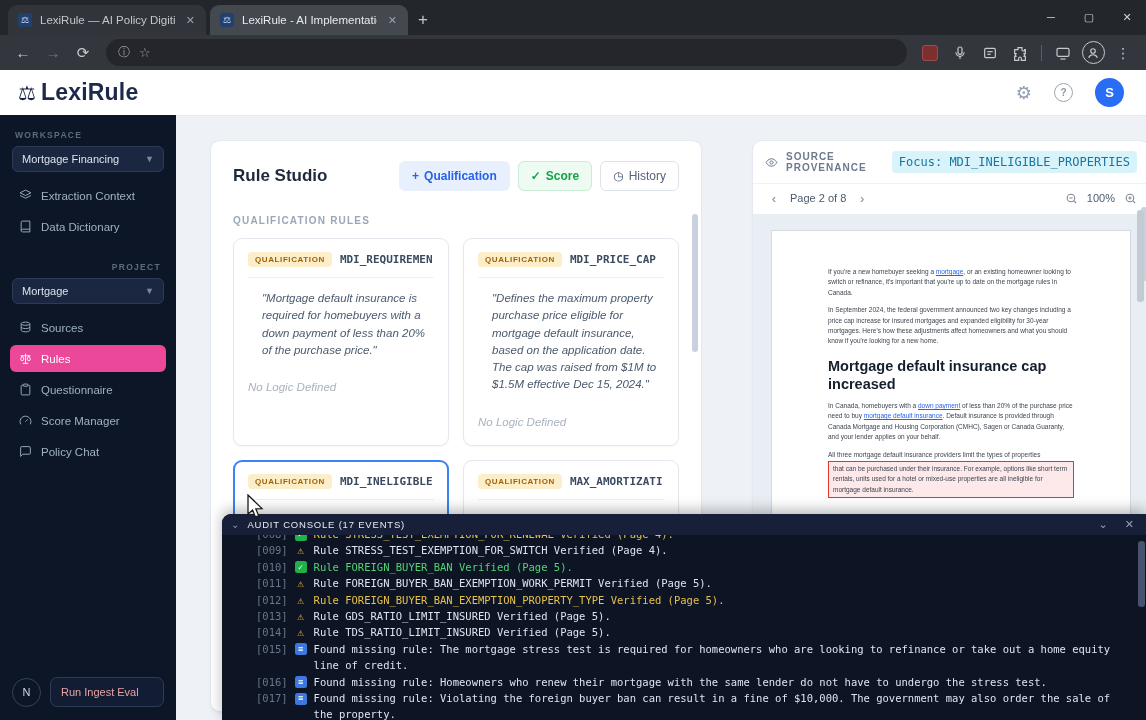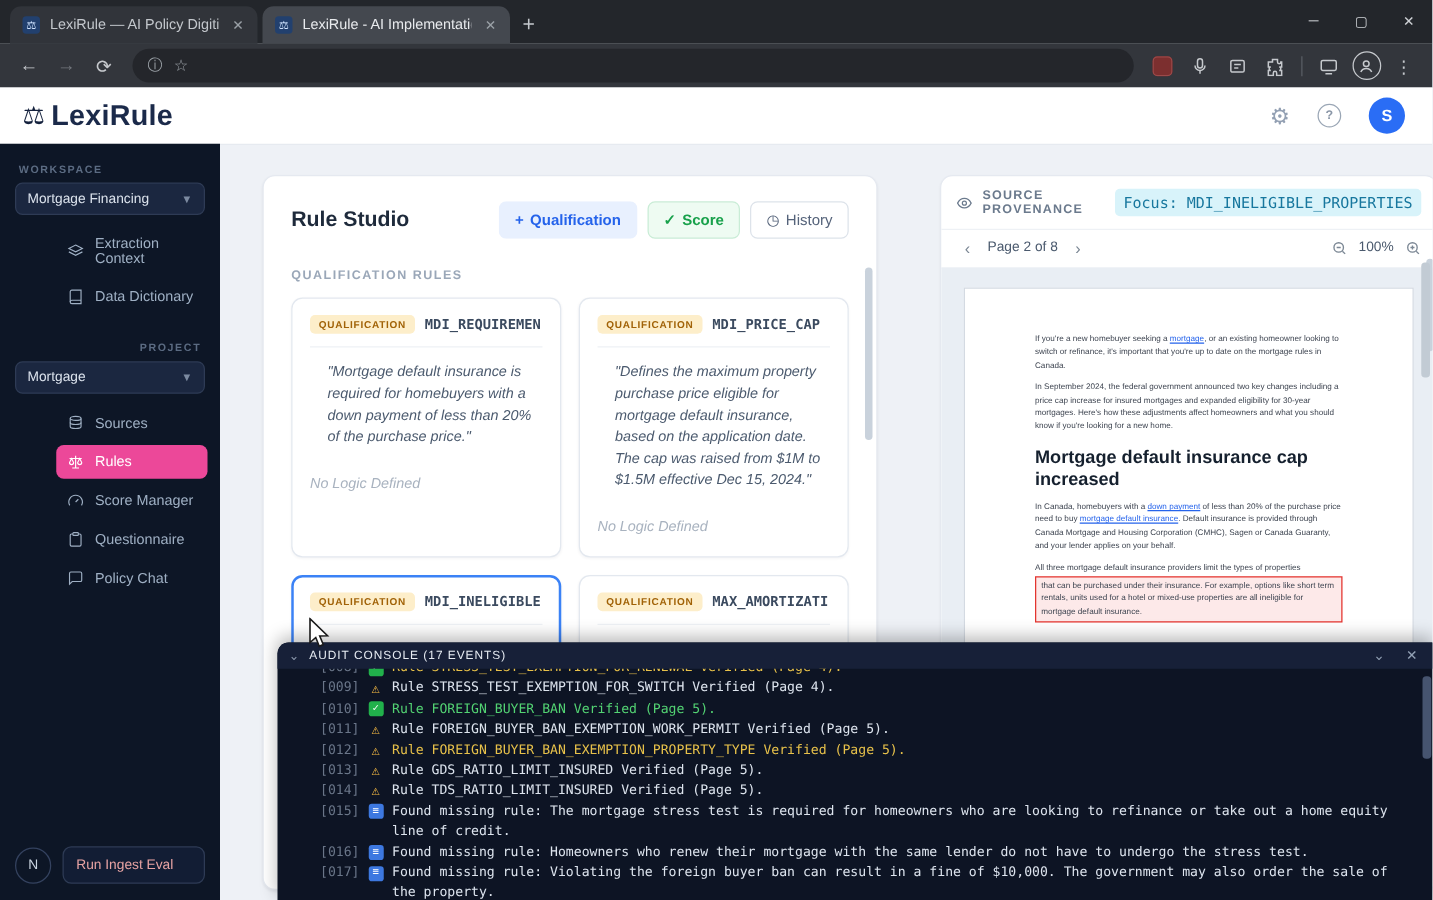--- a/index.html
+++ b/index.html
@@ -53,21 +53,21 @@
   .avatar{width:29px;height:29px;border-radius:50%;background:#2a6df5;color:#fff;font-size:13px;
           font-weight:bold;display:flex;align-items:center;justify-content:center;}
 
   
   .sidebar{position:absolute;top:115px;left:0;width:176px;bottom:0;background:#0d1626;z-index:10;}
   .side-label{font-size:8.5px;font-weight:bold;letter-spacing:1.3px;color:#5b6b82;margin:15px 15px 6px;}
   .side-select{margin:2px 12px 0;background:#1b2740;border:1px solid #2e3b55;border-radius:6px;
                padding:6px 9px;font-size:11px;color:#dbe2ec;display:flex;align-items:center;
                justify-content:space-between;}
   .chev-dn{color:#7c8aa0;font-size:9px;}
-  .side-items{margin-top:10px;padding-left:35px;}
+  .side-items{margin-top:10px;}
   .side-item{margin:4px 10px;padding:7px 9px;border-radius:6px;font-size:11.5px;display:flex;
              align-items:center;gap:9px;color:#9fb0c4;}
   .side-item.active{background:#ec4899;color:#ffffff;}
   .side-item svg{width:13px;height:13px;stroke:currentColor;fill:none;stroke-width:1.7;flex:none;}
   .proj-gap{margin-top:22px;text-align:right;}
   .side-bottom{position:absolute;bottom:13px;left:12px;right:12px;display:flex;align-items:center;gap:9px;}
   .ncircle{width:27px;height:27px;border-radius:50%;border:1.5px solid #34425f;color:#cbd5e1;
            display:flex;align-items:center;justify-content:center;font-size:11px;flex:none;}
   .run-btn{flex:1;background:#121d34;border:1px solid #2e3b55;border-radius:7px;color:#e7a3a3;
            font-size:11px;padding:8px 10px;text-align:left;font-family:inherit;}
@@ -280,31 +280,31 @@
           <path d="M12 3v18"></path>
           <path d="M7 21h10"></path>
           <path d="M3 7h18"></path>
           <path d="m6 7-3 6a3 3 0 0 0 6 0L6 7z"></path>
           <path d="m18 7-3 6a3 3 0 0 0 6 0l-3-6z"></path>
         </svg>
       <span>Rules</span>
     </div>
     <div class="side-item">
       <svg viewBox="0 0 24 24">
+          <rect x="8" y="2" width="8" height="4" rx="1"></rect>
+          <path d="M16 4h2a2 2 0 0 1 2 2v14a2 2 0 0 1-2 2H6a2 2 0 0 1-2-2V6a2 2 0 0 1 2-2h2"></path>
+        </svg>
+      <span>Questionnaire</span>
+    </div>
+    <div class="side-item">
+      <svg viewBox="0 0 24 24">
           <path d="m12 14 4-4"></path>
           <path d="M3.3 19a10 10 0 1 1 17.4 0"></path>
         </svg>
       <span>Score Manager</span>
-    </div>
-    <div class="side-item">
-      <svg viewBox="0 0 24 24">
-          <rect x="8" y="2" width="8" height="4" rx="1"></rect>
-          <path d="M16 4h2a2 2 0 0 1 2 2v14a2 2 0 0 1-2 2H6a2 2 0 0 1-2-2V6a2 2 0 0 1 2-2h2"></path>
-        </svg>
-      <span>Questionnaire</span>
     </div>
     <div class="side-item">
       <svg viewBox="0 0 24 24">
           <path d="M21 15a2 2 0 0 1-2 2H7l-4 4V5a2 2 0 0 1 2-2h14a2 2 0 0 1 2 2z"></path>
         </svg>
       <span>Policy Chat</span>
     </div>
   </div>
 
   <div class="side-bottom">

